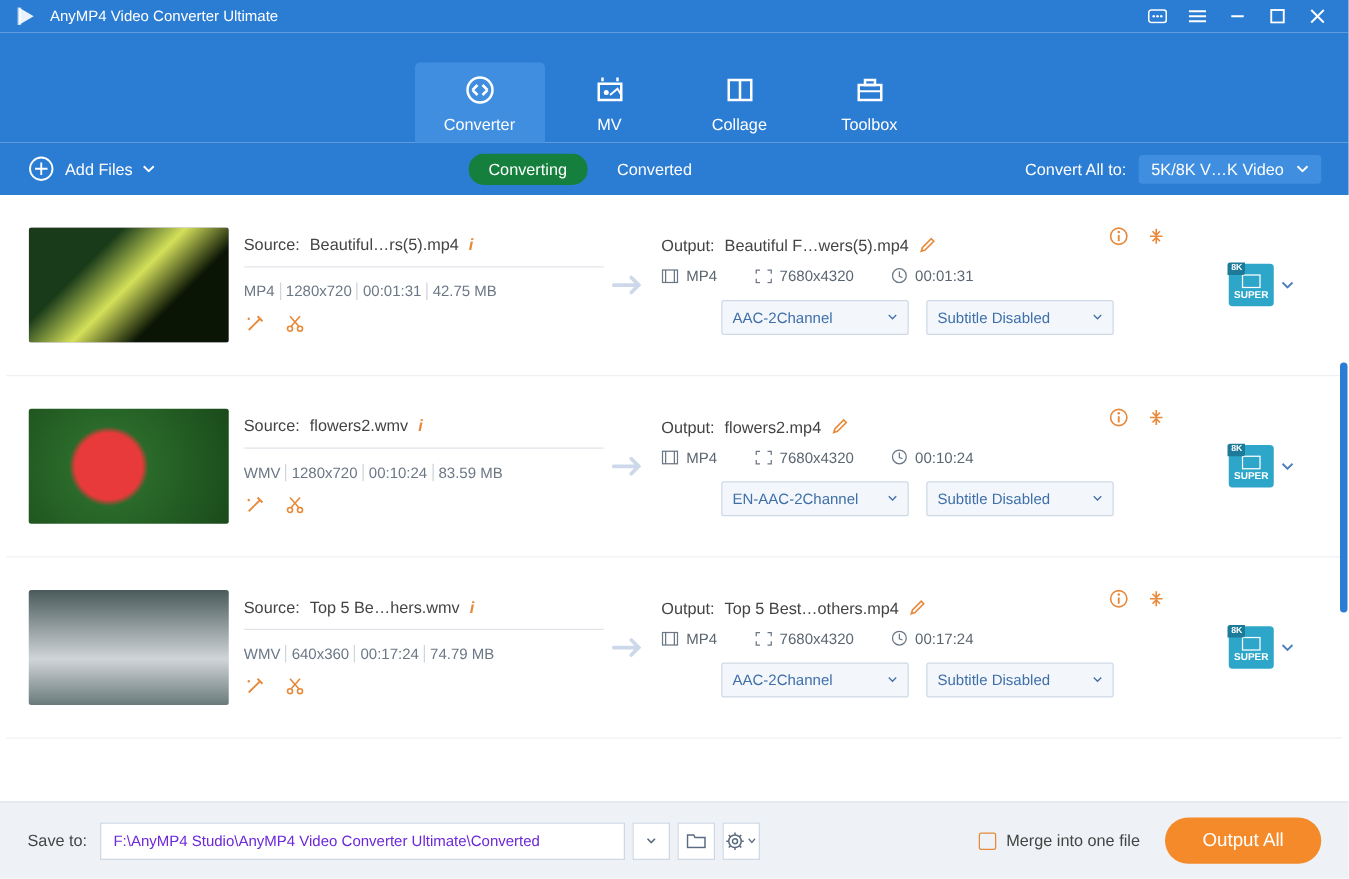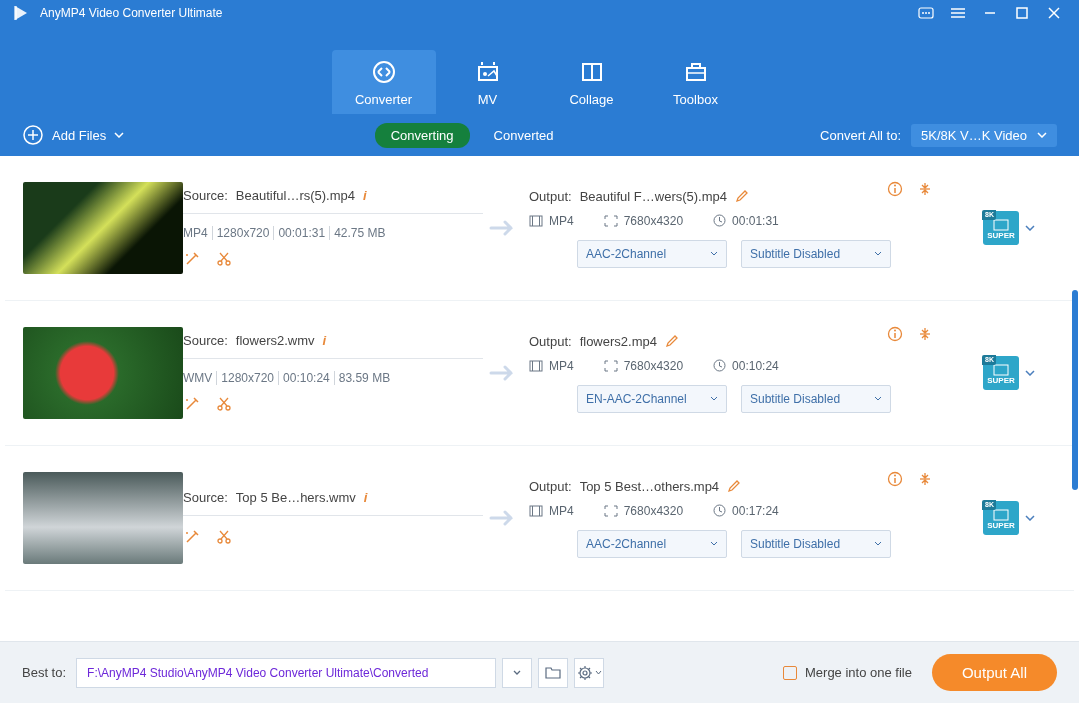--- a/index.html
+++ b/index.html
@@ -19,21 +19,21 @@
 .addfiles { display:flex; align-items:center; gap:8px; cursor:pointer; }
 .subbar .spacer { flex:1; }
 .pill { padding:5px 16px; border-radius:12px; cursor:pointer; margin:0 4px; }
 .pill.active { background:#15803d; }
 .convall { display:flex; align-items:center; gap:10px; font-size:13px;}
 .formatsel { background:#3f8ee0; padding:4px 10px; border-radius:3px; display:flex; align-items:center; gap:10px; cursor:pointer; }
 
 .list { position:absolute; top:156px; left:5px; right:5px; bottom:62px; overflow-y:auto; background:#fff; }
 .row { display:flex; align-items:center; padding:18px 20px 18px 18px; border-bottom:1px solid #eef2f5; position:relative; min-height:145px; }
 .thumb { width:160px; height:92px; background:#888; flex-shrink:0; border-radius:2px; background-size:cover; background-position:center; }
-.srccol { width:300px; padding-left:0; font-size:13px; color:#444; }
+.srccol { width:300px; padding-left:12px; font-size:13px; color:#444; }
 .srcline { display:flex; align-items:center; gap:8px; margin-bottom:10px; }
 .divline { height:1px; background:#e1e5ea; margin:6px 0 12px 0; }
 .meta { color:#6b7785; font-size:12px; margin-bottom:10px; }
 .meta span { padding:0 4px; border-right:1px solid #d0d5db; }
 .meta span:first-child { padding-left:0; }
 .meta span:last-child { border-right:none; }
 .tools { display:flex; gap:14px; }
 .toolico { color:#e8893a; cursor:pointer; width:18px; height:18px; display:flex; align-items:center; justify-content:center; }
 
 .arrow { width:40px; display:flex; align-items:center; justify-content:center; color:#cdd9ea; }
@@ -411,20 +411,21 @@
 
   <div class="row">
     <div class="thumb t3"></div>
     <div class="srccol">
       <div class="srcline">
           <span>Source:</span>
           <span>Top 5 Be…hers.wmv</span>
           <span class="info-i">i</span>
         </div>
       <div class="divline"></div>
+      <div class="meta"><span>WMV</span><span>640x360</span><span>00:17:24</span><span>74.79 MB</span></div>
       <div class="tools">
         <span class="toolico">
             <svg width="16" height="16" viewBox="0 0 16 16">
               <path d="M3 13 L12 4 M10 2 L14 6" stroke="#e8893a" stroke-width="1.5" fill="none"></path>
               <path d="M2 4 L4 4 M3 3 L3 5" stroke="#e8893a" stroke-width="1"></path>
             </svg>
           </span>
         <span class="toolico">
             <svg width="16" height="16" viewBox="0 0 16 16">
               <circle cx="4" cy="12" r="2" fill="none" stroke="#e8893a" stroke-width="1.3"></circle>
@@ -516,21 +517,21 @@
           </svg>
         </span>
     </div>
   </div>
 
 </div>
 
 <div class="scrollbar"></div>
 
 <div class="footer">
-  <span>Best to:</span>
+  <span>Save to:</span>
   <div class="pathbox">
       <span>F:\AnyMP4 Studio\AnyMP4 Video Converter Ultimate\Converted</span>
     </div>
   <div class="dropbtn">
       <svg width="8" height="5" viewBox="0 0 8 5">
         <path d="M1 1 L4 4 L7 1" stroke="#5a6b80" fill="none" stroke-width="1.3"></path>
       </svg>
     </div>
   <div class="iconbtn">
       <svg width="16" height="13" viewBox="0 0 16 13">

